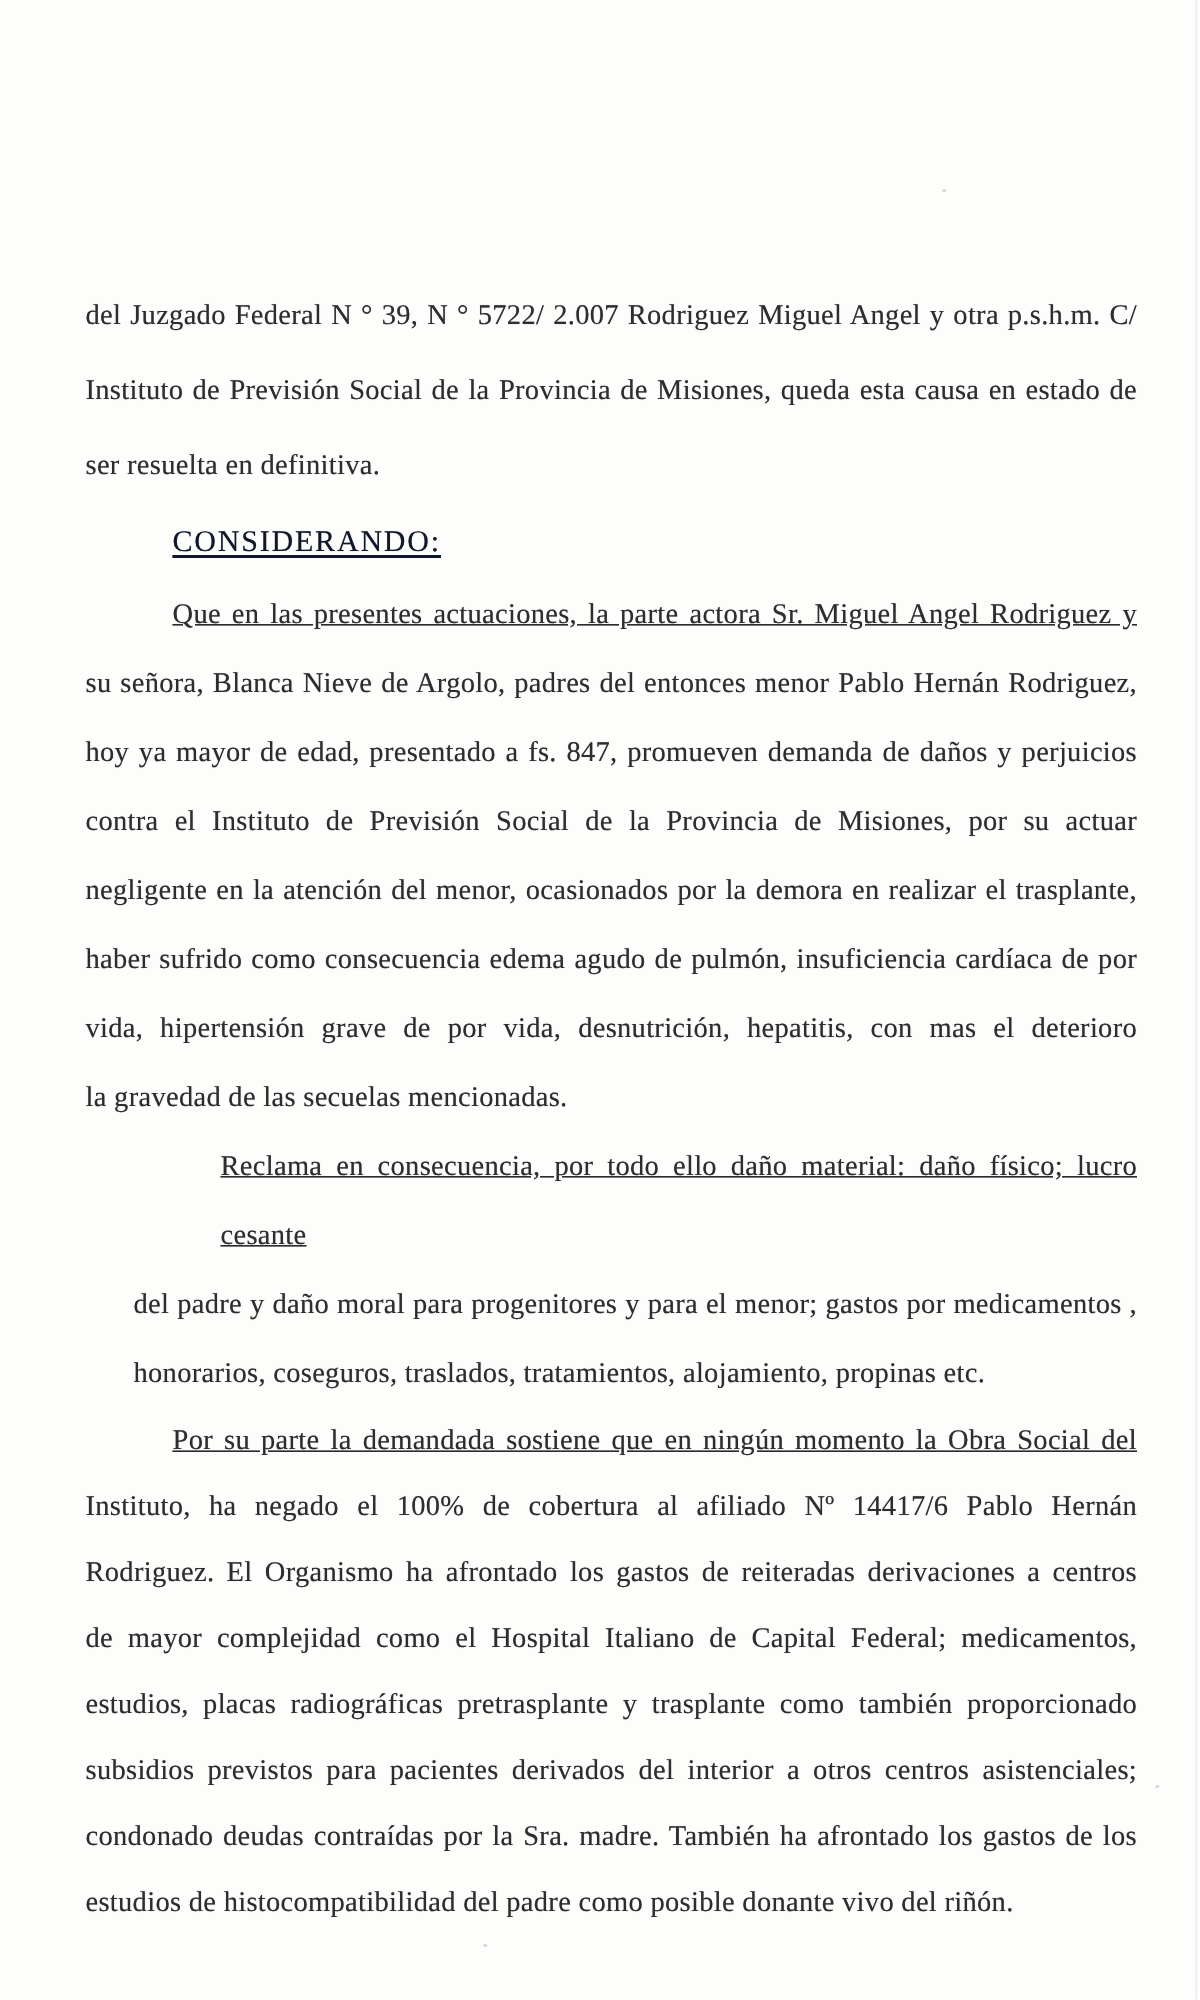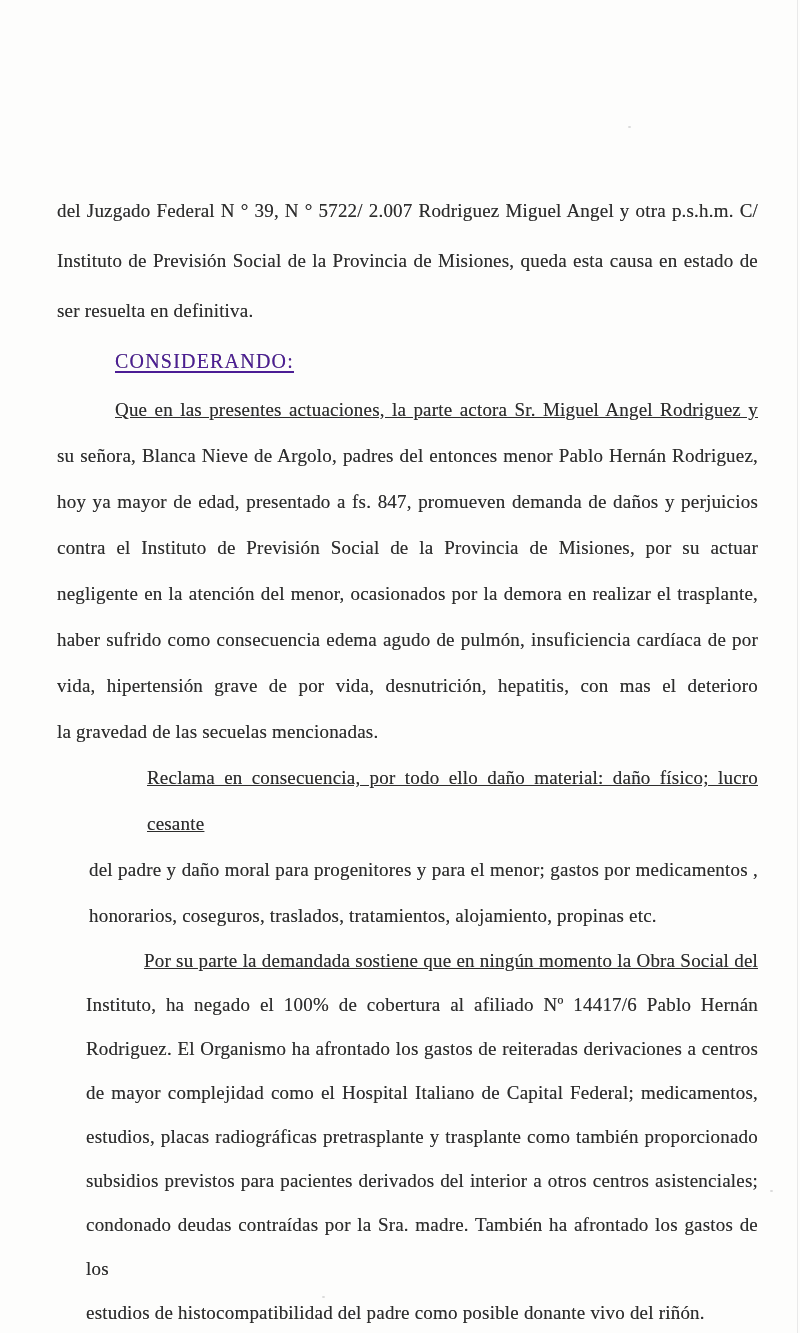--- a/index.html
+++ b/index.html
@@ -44,31 +44,31 @@
     white-space: normal;
   }
   .line.last {
     text-align: center;
     text-align-last: left;
   }
   .line.indent { padding-left: 58px; text-decoration: underline; }
   [data-block-id="p1"] .line { line-height: 50px; }
   [data-block-id="p2"] .line { line-height: 46px; }
   [data-block-id="p3"] .line { line-height: 46px; margin-left: 32px; }
-  [data-block-id="p4"] .line { line-height: 44px; margin-left: 29px; }
+  [data-block-id="p4"] .line { line-height: 44px; }
   .heading-row {
     line-height: 50px;
     padding-left: 58px;
   }
   .heading-text {
     font-size: 20px;
     letter-spacing: 1.2px;
     text-decoration: underline;
     text-underline-offset: 3px;
-    color: #4c1d95;
+    color: #0f172a;
   }
 </style>
 </head>
 <body>
 
 <div class="scan-edge-right"></div>
 <div class="scan-speck" style="left:628px; top:126px;"></div>
 <div class="scan-speck" style="left:770px; top:1190px;"></div>
 <div class="scan-speck" style="left:322px; top:1296px;"></div>
 

